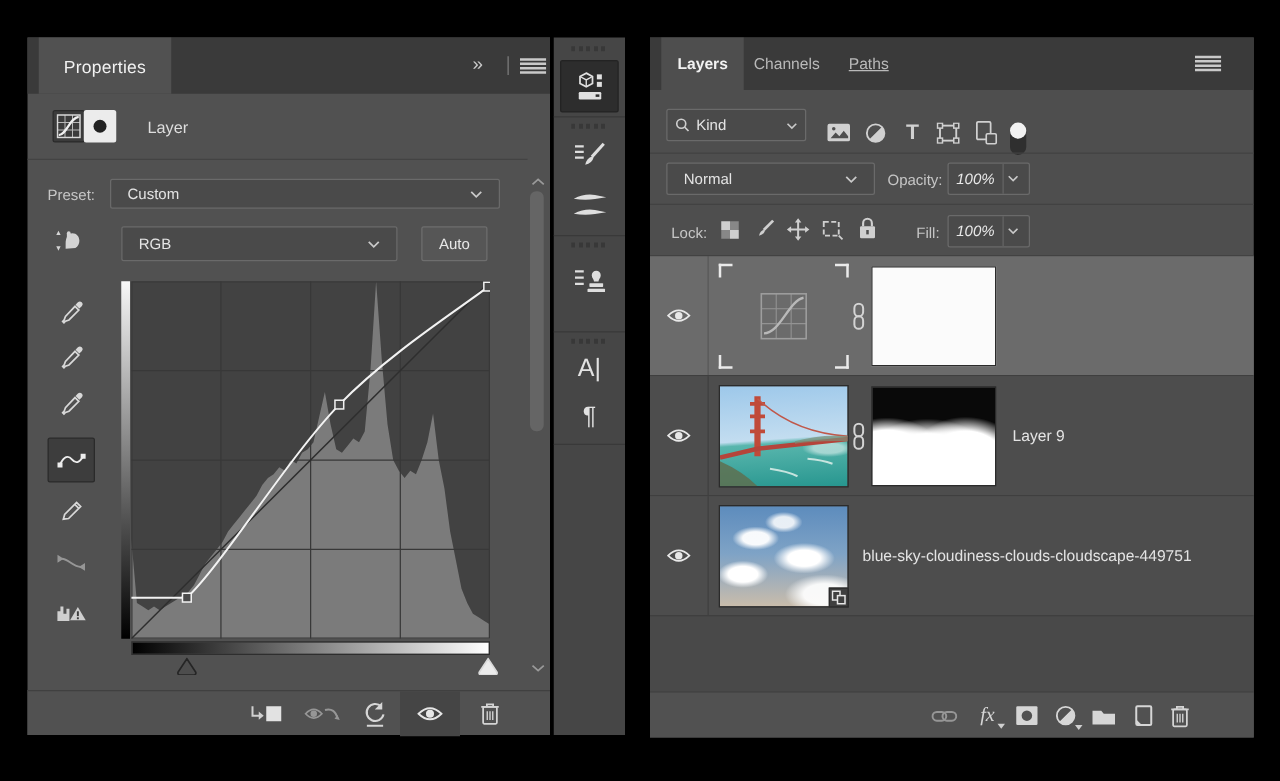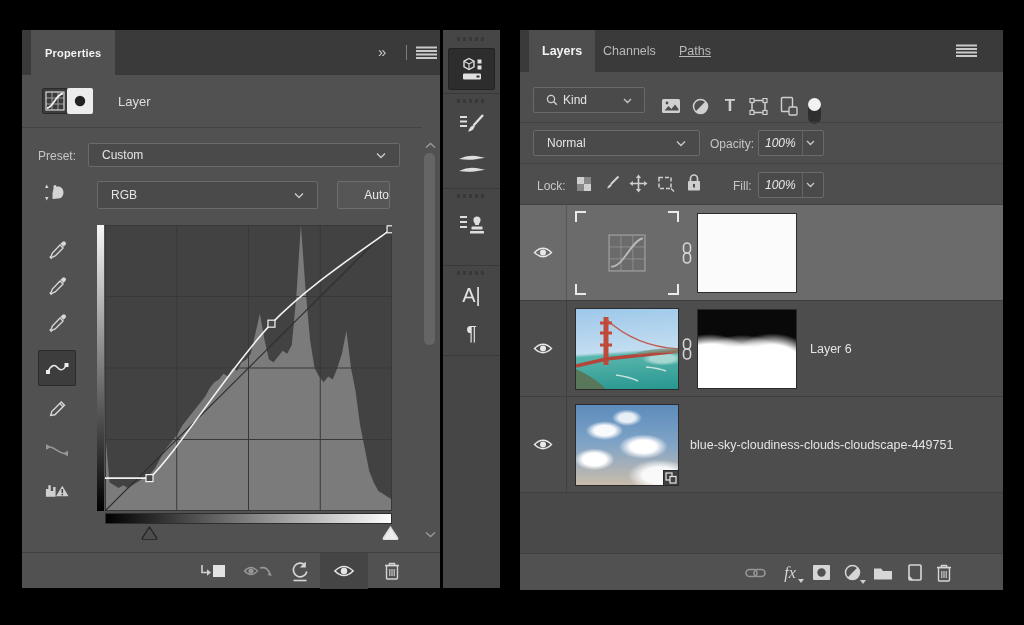--- a/index.html
+++ b/index.html
@@ -11,23 +11,23 @@
     -webkit-font-smoothing:antialiased;
   }
   .panel { position:absolute; background:#515151; }
   .abs { position:absolute; }
   .muted { opacity:.55; }
 
   
   #props-panel { left:22px; top:30px; width:418px; height:558px; }
   .tabbar { position:absolute; top:0; left:0; right:0; height:45px; background:#3a3a3a; }
   .tab-active {
-    position:absolute; background:#515151; color:#f2f2f2; font-weight:bold;
-    display:flex; align-items:center; padding:0 14px; top:0; bottom:0;
-    font-size:11px; letter-spacing:.2px;
+    position:absolute; background:#515151; color:#f2f2f2; font-weight:normal;
+    display:flex; align-items:center; padding:0 20px; top:0; bottom:0;
+    font-size:14px; letter-spacing:.2px;
   }
   #props-tab { left:9px; }
   .panel-collapse { position:absolute; color:#c9c9c9; font-size:15px; letter-spacing:-2px; top:13px; }
   .vdiv { position:absolute; width:1px; height:15px; background:#7d7d7d; top:15px; }
   .burger { position:absolute; top:16px; }
 
   .hdr-tile { position:absolute; width:26px; height:26px; border-radius:2px;
     display:flex; align-items:center; justify-content:center; }
   #curves-badge { left:20px; top:58px; background:#3b3b3b; border:1px solid #2a2a2a; }
   #mask-badge { left:45px; top:58px; background:#ececec; }
@@ -205,21 +205,21 @@
       <rect x="13.5" y="3" width="3" height="9" rx="1.5" fill="#d4d4d4"></rect>
     </svg>
   </div>
   <div class="field" style="left:75px; top:151px; width:221px; height:28px;">
     <span>RGB</span>
     <span class="chev">
       <svg width="10" height="7">
           <path d="M1 1.5l4 4 4-4" stroke="#c9c9c9" fill="none" stroke-width="1.4"></path>
         </svg></span>
   </div>
-  <div class="btn" style="left:315px; top:151px; width:53px; height:28px;justify-content:flex-end;">
+  <div class="btn" style="left:315px; top:151px; width:53px; height:28px;">
     <span>Auto</span>
   </div>
 
   <div class="tool" style="top:207px;">
     <svg width="21" height="21" viewBox="0 0 20 20">
         <path d="M12.8 3.6l1.8-1.8a2.05 2.05 0 0 1 2.9 2.9l-1.8 1.8z" fill="#d8d8d8"></path>
         <path d="M12.4 4.8l2.9 2.9-7.5 7.5-2.7 1-1.1 1.1-1-1 1.1-1.1 1-2.7z" fill="none" stroke="#d8d8d8" stroke-width="1.3"></path>
       </svg>
   </div>
   <div class="tool" style="top:243px;">
@@ -399,21 +399,21 @@
         <span>Paths</span>
       </div>
     <div class="abs" style="left:436px; top:14px;">
       <svg width="21" height="14" viewBox="0 0 21 14">
           <path d="M0 1.5h21M0 5h21M0 8.5h21M0 12h21" stroke="#c9c9c9" stroke-width="2"></path>
         </svg>
     </div>
   </div>
 
   <div class="filter-row">
-    <div class="field" id="kind-dd" style="padding:0 12px;">
+    <div class="field" id="kind-dd" style="padding:0 6px;">
       <svg width="12" height="12" viewBox="0 0 12 12" style="margin-right:5px;">
           <circle cx="5" cy="5" r="3.6" stroke="#cfcfcf" fill="none" stroke-width="1.3"></circle>
           <path d="M7.8 7.8l3 3" stroke="#cfcfcf" stroke-width="1.4"></path>
         </svg>
       <span>Kind</span>
       <span class="chev">
         <svg width="9" height="6">
             <path d="M1 1l3.5 3.5L8 1" stroke="#c9c9c9" fill="none" stroke-width="1.3"></path>
           </svg></span>
     </div>
@@ -567,21 +567,21 @@
       </div>
       <div class="chain">
         <svg width="14" height="22" viewBox="0 0 14 22">
             <g fill="none" stroke="#d4d4d4" stroke-width="1.6">
               <rect x="3.5" y="1" width="7" height="10" rx="3.5"></rect>
               <rect x="3.5" y="11" width="7" height="10" rx="3.5"></rect>
             </g>
           </svg>
       </div>
       <div class="mask-thumb" id="clouds-mask"></div>
-      <div class="lname">Layer 6</div>
+      <div class="lname">Layer 9</div>
     </div>
 
     <div class="lrow">
       <div class="eye-col">
         <svg width="20" height="13" viewBox="0 0 20 13">
             <path d="M1.5 6.5 Q10 -1.8 18.5 6.5 Q10 14.8 1.5 6.5z" stroke="#e8e8e8" fill="none" stroke-width="1.4"></path>
             <circle cx="10" cy="6.5" r="3" fill="#e8e8e8"></circle>
           </svg>
       </div>
       <div class="thumb" id="clouds-thumb">

